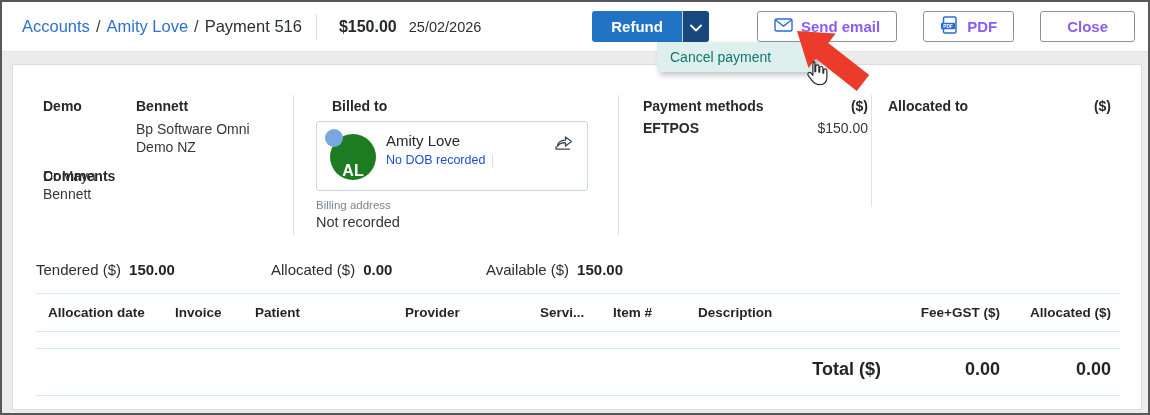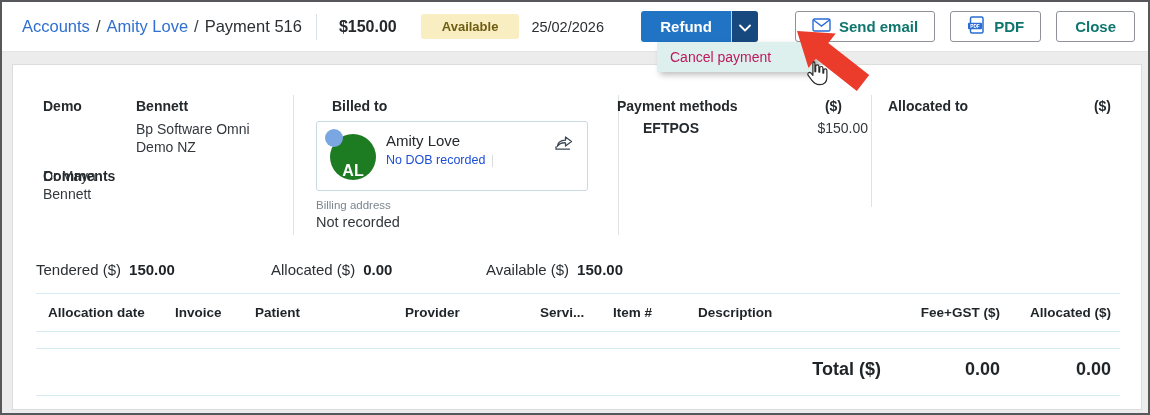--- a/index.html
+++ b/index.html
@@ -12,29 +12,29 @@
   .topbar { position:absolute; left:0; top:0; width:100%; height:50px; background:#fff; border-bottom:1px solid #e4e4e4; display:flex; align-items:center; padding:0 13px 0 20px; }
   .breadcrumb { font-size:16.5px; display:flex; align-items:center; gap:6px; white-space:nowrap; }
   .crumb-link { color:#2e6fd0; cursor:pointer; }
   .crumb-sep { color:#3a3f44; }
   .crumb-current { color:#2b2f33; }
   .tb-divider { width:1px; height:26px; background:#d9dfe6; margin-left:14px; }
   .tb-amount { font-size:16px; font-weight:700; color:#25292d; margin-left:22px; }
   .badge { margin-left:24px; background:#f9edc2; color:#6e5e12; font-size:13px; font-weight:700; padding:5px 21px; border-radius:3px; }
   .tb-date { margin-left:12px; font-size:14.5px; color:#2b2f33; }
 
-  .tb-buttons { margin-left:auto; display:flex; align-items:center; gap:15px; }
-  .btn { height:31px; display:flex; align-items:center; border:1px solid #8f9398; border-radius:3px; background:#fff; font-size:15px; font-weight:700; color:#0f766e; cursor:pointer; padding:0 16px; gap:8px; white-space:nowrap; }
-  .btn-close { padding:0 18px; }
+  .tb-buttons { margin-left:auto; display:flex; align-items:center; gap:26px; }
+  .btn { height:31px; display:flex; align-items:center; border:1px solid #8f9398; border-radius:3px; background:#fff; font-size:15px; font-weight:700; color:#8b5cf6; cursor:pointer; padding:0 16px; gap:8px; white-space:nowrap; }
+  .btn-close { padding:0 26px; }
   .split-btn { display:flex; height:31px; border-radius:3px; overflow:hidden; margin-right:22px; cursor:pointer; }
   .split-main { background:#2173c4; color:#fff; font-size:15px; font-weight:700; display:flex; align-items:center; padding:0 19px; }
   .split-caret { width:27px; background:#17497e; display:flex; align-items:center; justify-content:center; border-left:1px solid rgba(255,255,255,.75); }
 
   
-  .dropdown { position:absolute; left:655px; top:40px; width:158px; height:30px; background:#def0ee; box-shadow:3px 3px 6px rgba(0,0,0,.25); z-index:5; display:flex; align-items:center; padding-left:13px; font-size:14px; color:#be185d; cursor:pointer; }
+  .dropdown { position:absolute; left:655px; top:40px; width:158px; height:30px; background:#def0ee; box-shadow:3px 3px 6px rgba(0,0,0,.25); z-index:5; display:flex; align-items:center; padding-left:13px; font-size:14px; color:#0f766e; cursor:pointer; }
 
   
   .red-arrow { position:absolute; left:781px; top:27px; z-index:7; pointer-events:none; }
   .hand-cursor { position:absolute; left:803px; top:57px; z-index:8; pointer-events:none; }
 
   
   .card { position:absolute; left:10px; top:62px; width:1130px; height:346px; background:#fff; border:1px solid #dcdcdc; }
   .abs { position:absolute; }
   .sec-label { font-size:14px; font-weight:700; color:#24292d; }
   .sec-value { font-size:14px; color:#33383d; line-height:18px; }
@@ -73,21 +73,20 @@
   <div class="topbar">
     <div class="breadcrumb">
       <span class="crumb-link">Accounts</span>
       <span class="crumb-sep">/</span>
       <span class="crumb-link">Amity Love</span>
       <span class="crumb-sep">/</span>
       <span class="crumb-current">Payment 516</span>
     </div>
     <div class="tb-divider"></div>
     <span class="tb-amount">$150.00</span>
-    <span class="badge">Available</span>
     <span class="tb-date">25/02/2026</span>
 
     <div class="tb-buttons">
       <div class="split-btn">
         <div class="split-main">Refund</div>
         <div class="split-caret">
           <span>
             <svg width="12" height="8" viewBox="0 0 12 8">
                 <path d="M1 1.5 L6 6.5 L11 1.5" stroke="#fff" stroke-width="1.8" fill="none" stroke-linecap="round" stroke-linejoin="round"></path>
               </svg>
@@ -156,21 +155,21 @@
           <path d="M11.5 6.2 L11.5 3 L17.5 7.5 L11.5 12 L11.5 8.8 C7.5 8.5 5 9.8 3.2 12.5 C3.6 8.7 6.3 6.4 11.5 6.2 Z"></path>
           <path d="M2 12.8 L2 15.2 L15.5 15.2" stroke-linecap="round"></path>
         </svg>
       </div>
     </div>
     <div class="abs mini-label" style="left:303px; top:134px;">Billing address</div>
     <div class="abs" style="left:303px; top:149px; font-size:14.5px; color:#32373c;">Not recorded</div>
 
     <div class="vdiv" style="left:605px; top:30px; height:140px;"></div>
 
-    <div class="kv-row" style="left:604px; top:33px; width:225px;">
+    <div class="kv-row" style="left:630px; top:33px; width:225px;">
       <span class="b">Payment methods</span>
       <span class="b">($)</span>
     </div>
     <div class="kv-row" style="left:630px; top:55px; width:225px;">
       <span class="b">EFTPOS</span>
       <span class="r">$150.00</span>
     </div>
 
     <div class="vdiv" style="left:858px; top:30px; height:112px;"></div>
 

